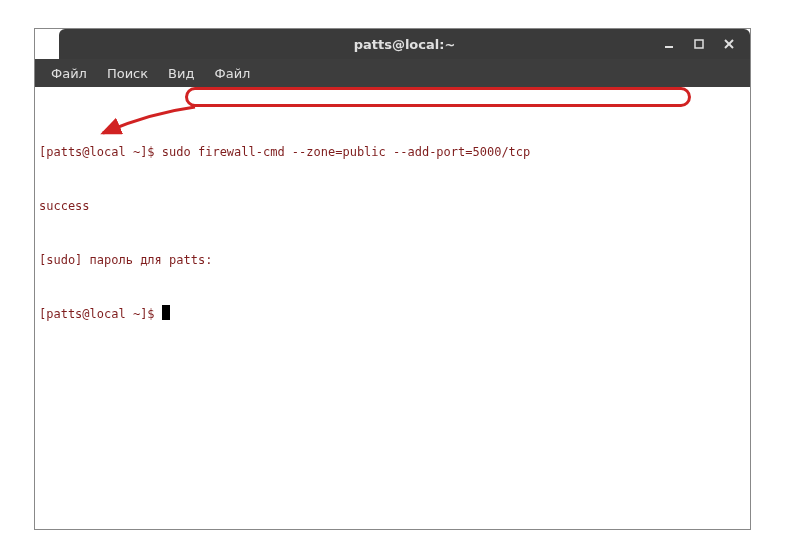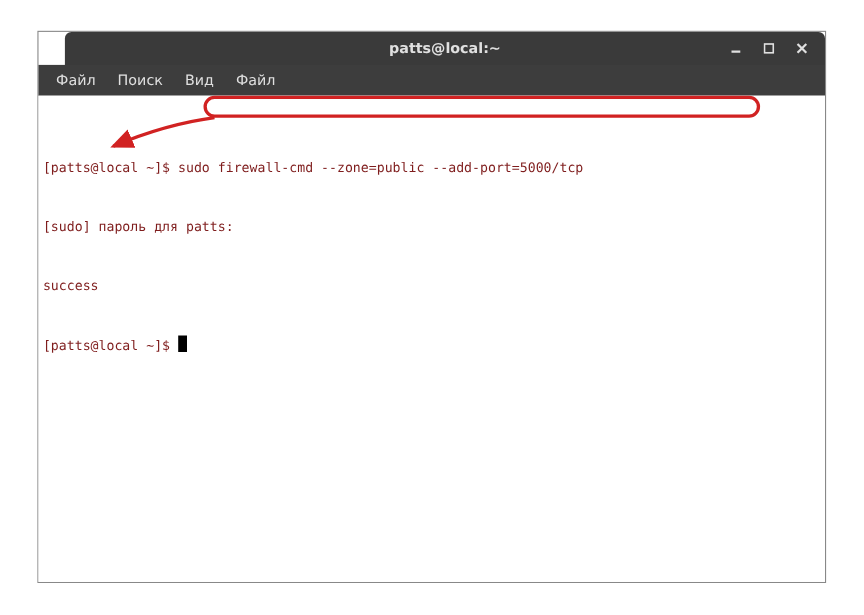--- a/index.html
+++ b/index.html
@@ -158,22 +158,22 @@
   <div class="menubar">
     <span class="menu-item">Файл</span>
     <span class="menu-item">Поиск</span>
     <span class="menu-item">Вид</span>
     <span class="menu-item">Файл</span>
   </div>
 
   <div class="terminal-area">
     <div class="highlight-shadow"></div>
     <span class="term-line"><span>[patts@local ~]$ </span><span>sudo firewall-cmd --zone=public --add-port=5000/tcp</span></span>
+    <span class="term-line">success</span>
     <span class="term-line">[sudo] пароль для patts:</span>
-    <span class="term-line">success</span>
     <span class="term-line"><span>[patts@local ~]$ </span><span class="cursor-block"></span></span>
 
     <div class="highlight-oval main"></div>
 
     <svg class="arrow-svg" viewBox="0 0 110 40">
       <defs>
         <marker id="arrowhead" markerWidth="8" markerHeight="8" refX="6" refY="3" orient="auto">
           <polygon points="0 0, 7 3, 0 6" fill="#d12222"></polygon>
         </marker>
       </defs>

